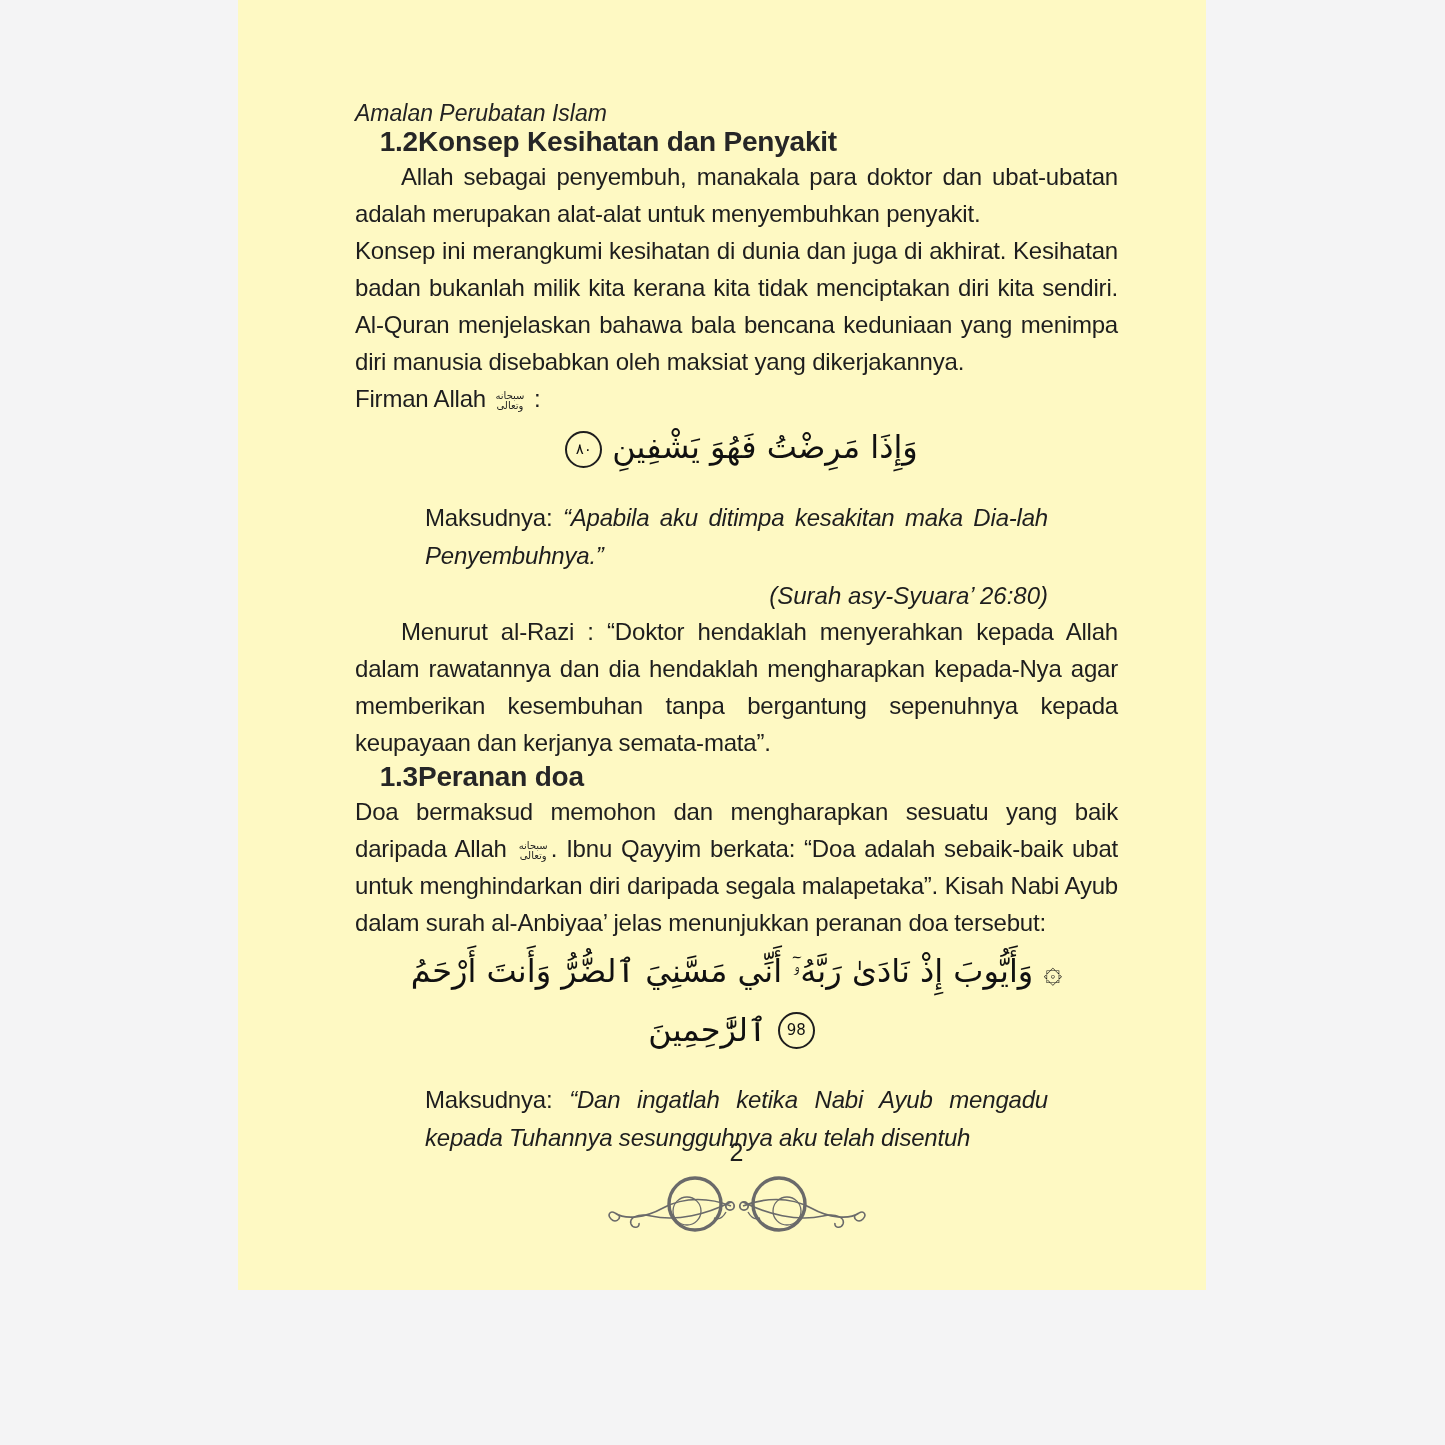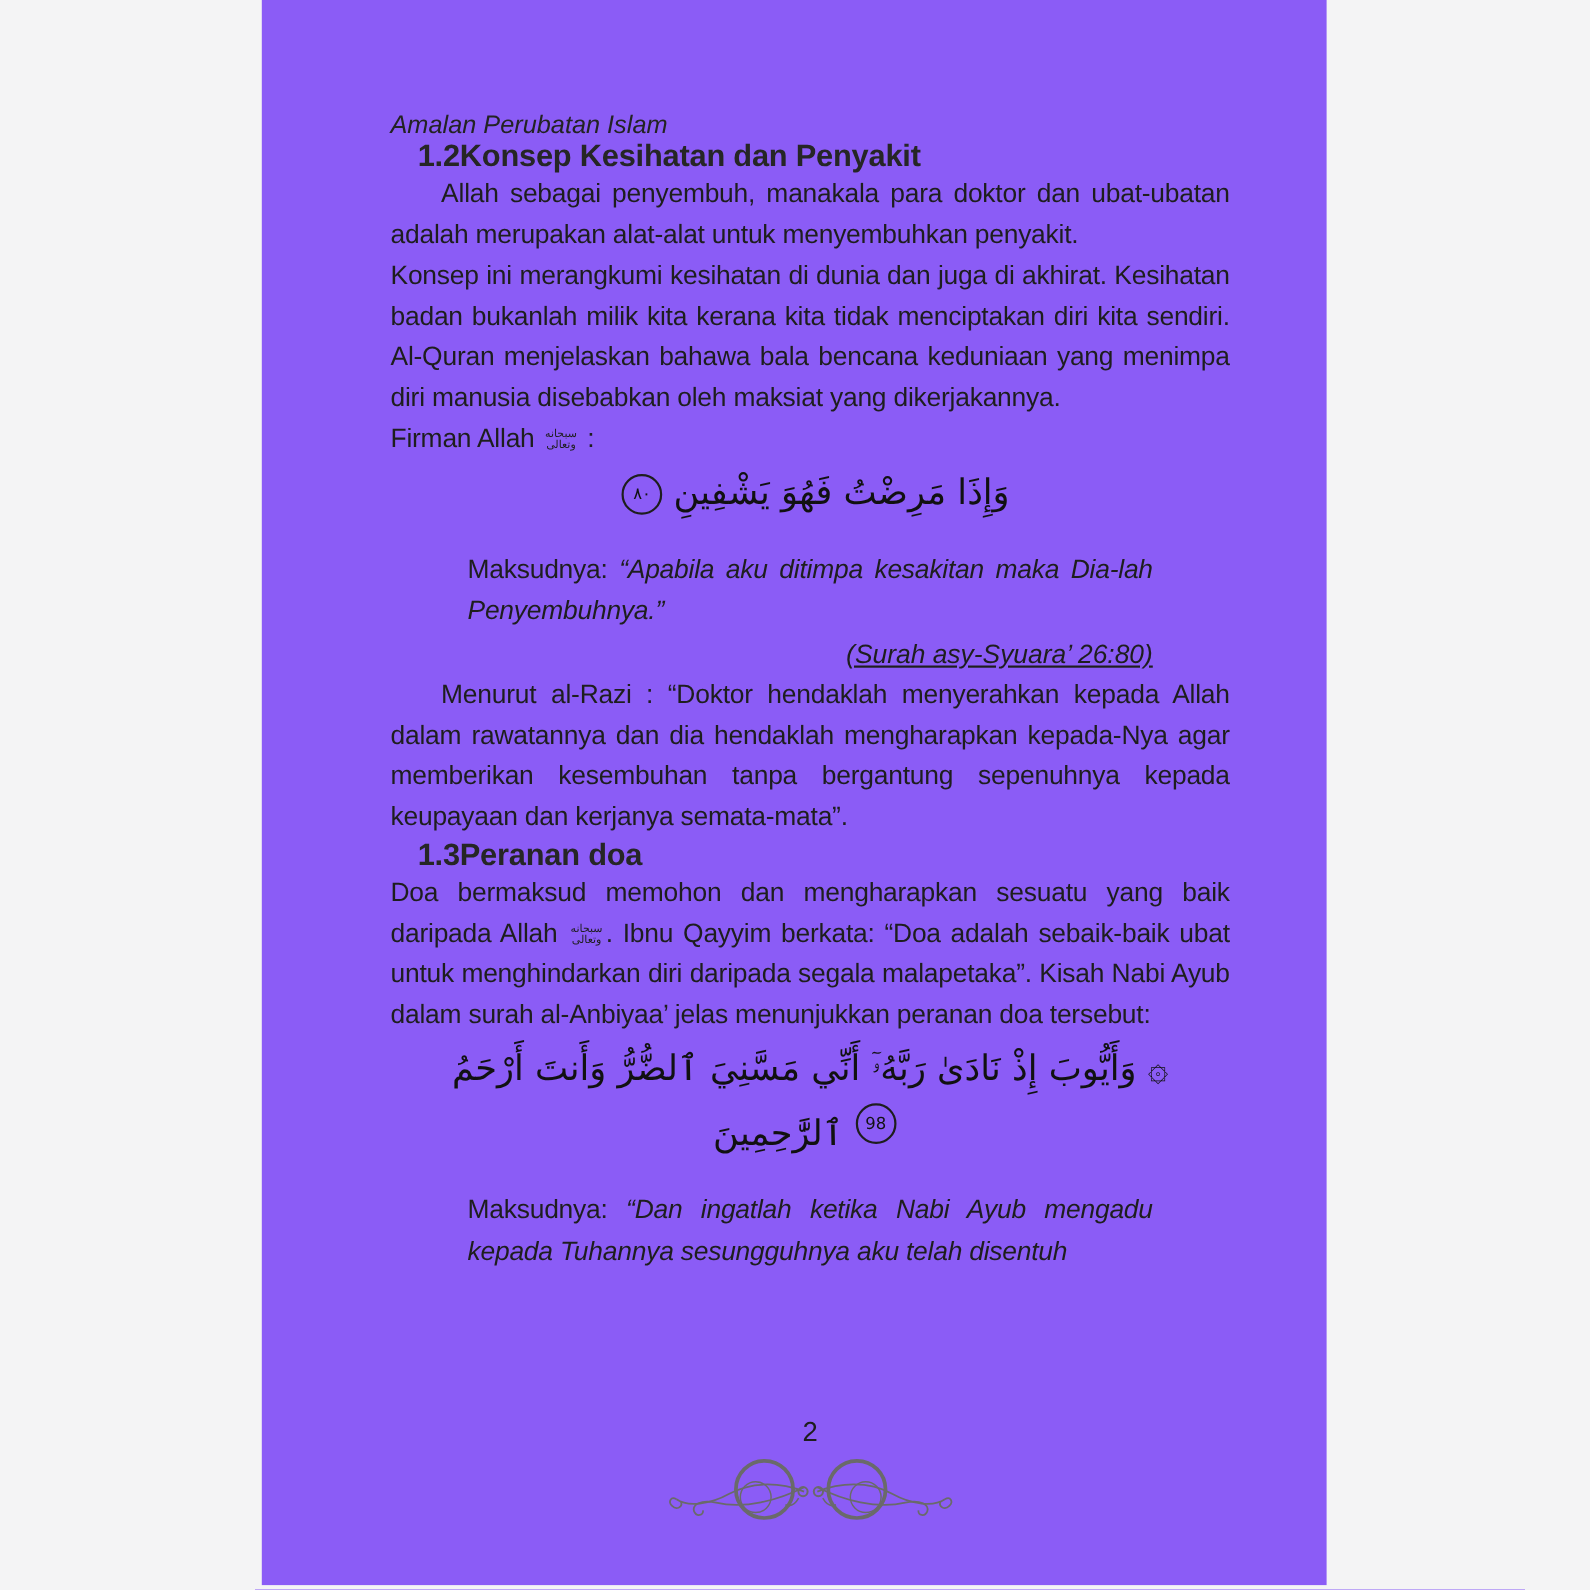--- a/index.html
+++ b/index.html
@@ -5,23 +5,23 @@
   html,body{margin:0;padding:0;}
   body{
     width:1445px;height:1445px;
     background:#f4f4f5;
     font-family:"Liberation Sans",sans-serif;
     color:#1e1e1e;
     overflow:hidden;
   }
   .page{
     position:relative;box-sizing:border-box;
-    width:968px;height:1441px;
+    width:968px;height:1290px;
     margin-left:238px;
-    background:#8b5cf6;
+    background:#fef9c3;
     padding:100px 88px 0 117px;
   }
   .running-header{
     font-style:italic;font-size:23px;line-height:26px;color:#232323;
   }
   h2.section{
     display:flex;margin:0;
     font-size:28px;line-height:32px;font-weight:bold;color:#262626;
     letter-spacing:-0.2px;
     text-align:right;
@@ -35,39 +35,39 @@
   p.body{text-align:justify;}
   .mt14{margin-top:14px;}
   .mt12{margin-top:12px;}
   .mt8{margin-top:8px;}
   .indent{text-indent:46px;}
   .verse{
     text-align:center;font-size:32px;line-height:56px;
     margin:2px 0 4px;direction:rtl;color:#111;
   }
   .verse-l2{
-    display:flex;justify-content:center;gap:1px;
+    display:flex;justify-content:center;align-items:center;gap:1px;
     font-size:32px;line-height:54px;margin-top:2px;color:#111;
   }
   .ar{font-family:"DejaVu Sans","Liberation Sans",sans-serif;}
   .ayah{
     display:inline-flex;align-items:center;justify-content:center;
     box-sizing:border-box;width:37px;height:37px;
     border:2px solid #1e1e1e;border-radius:50%;
     font-size:15px;line-height:1;vertical-align:middle;margin:0 10px;
     font-family:"DejaVu Sans","Liberation Sans",sans-serif;
   }
   .maksud{
     margin:24px 70px 0 70px;font-size:24px;line-height:38px;
     text-align:justify;letter-spacing:-0.2px;
   }
   .mk-text{font-style:italic;}
   .source{
     font-style:italic;font-size:24px;line-height:34px;
-    text-align:right;margin:4px 70px 0 0;text-decoration:underline;
+    text-align:right;margin:4px 70px 0 0;
   }
   .hon{
     display:inline-block;vertical-align:middle;text-align:center;
     font-size:10px;line-height:10px;margin:0 3px;
     font-family:"DejaVu Sans","Liberation Sans",sans-serif;
   }
   .hon span{display:block;}
   .footer{
     position:absolute;left:117px;right:88px;bottom:48px;text-align:center;
   }

